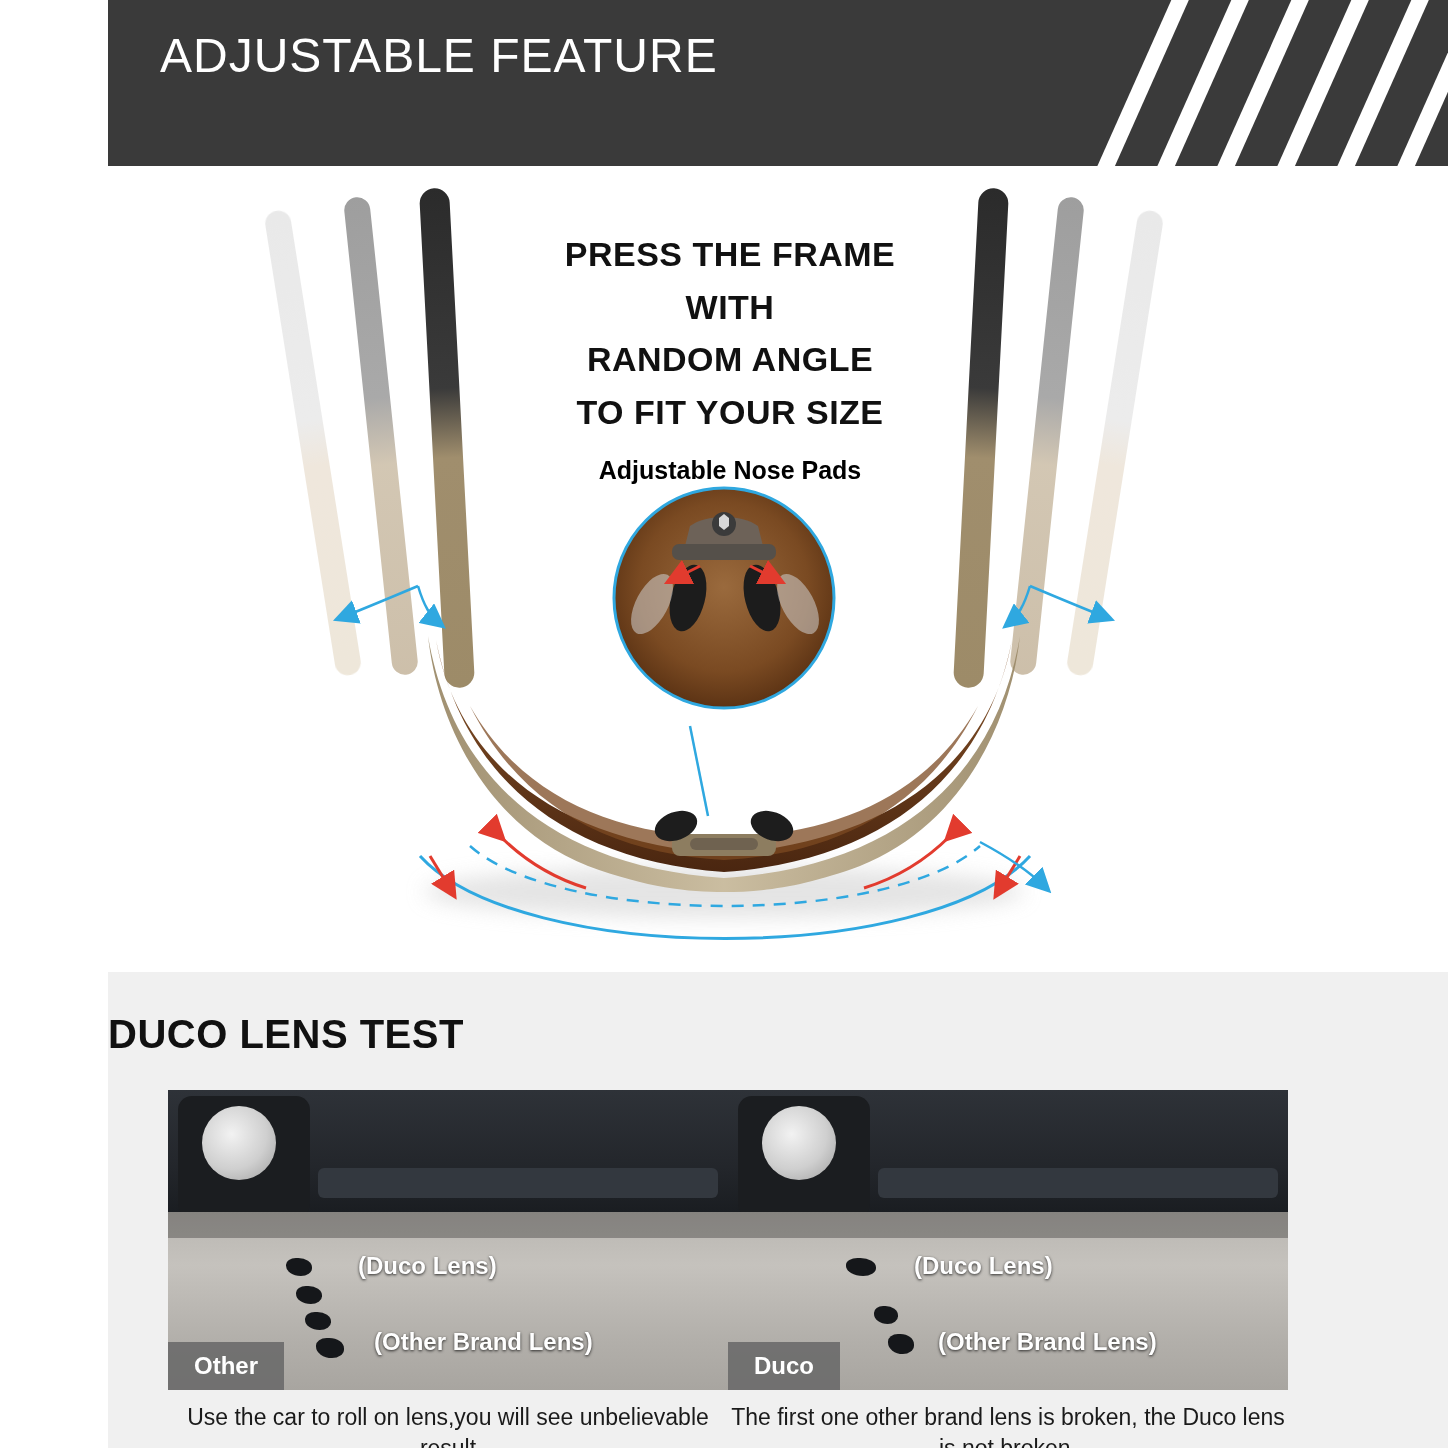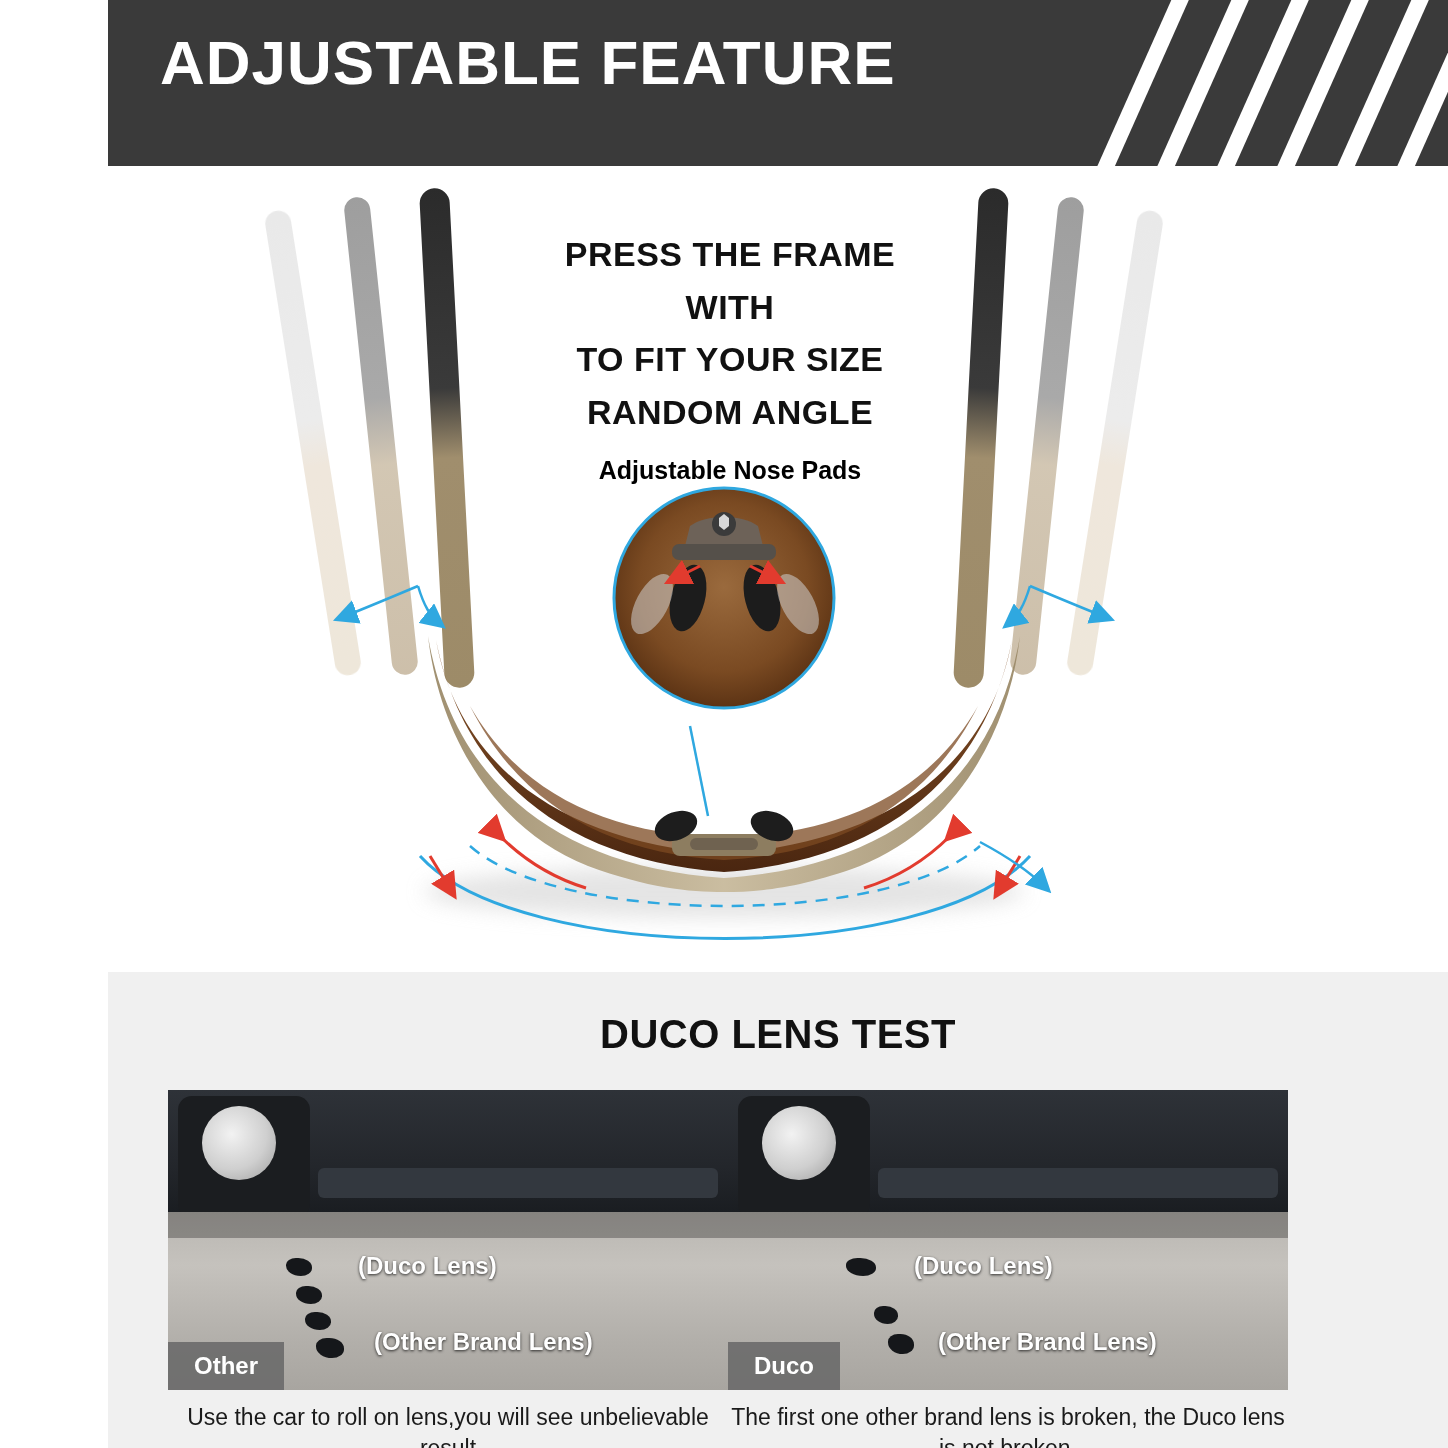--- a/index.html
+++ b/index.html
@@ -20,22 +20,22 @@
   .header-inner{
     position:absolute;left:108px;top:0;right:0;height:166px;
     background:#3a3a3a;
   }
   .header-left-gap{
     position:absolute;left:0;top:0;width:108px;height:166px;background:#ffffff;
   }
   .header-title{
     position:absolute;left:160px;top:32px;
     color:#ffffff;
-    font-size:62px;
-    font-weight:bold;
+    font-size:48px;
+    font-weight:normal;
     letter-spacing:1px;
     line-height:1;
     white-space:nowrap;
   }
   .stripes{
     position:absolute;right:0;top:0;width:390px;height:166px;overflow:hidden;
   }
   .stripe{
     position:absolute;top:-40px;width:16px;height:260px;background:#ffffff;
     transform:rotate(24deg);
@@ -118,21 +118,20 @@
 
   .svg-layer{position:absolute;left:0;top:0;width:1448px;height:806px;}
 
   
   .lenstest{
     position:absolute;left:108px;top:972px;width:1340px;height:476px;
     background:#f0f0f0;
   }
   .lenstest-title{
     position:absolute;left:0;top:40px;width:1340px;
-    text-align:center;
     font-size:40px;font-weight:bold;color:#111111;
     letter-spacing:0.5px;
   }
   .photo{
     position:absolute;top:118px;width:560px;height:300px;
     background:#6f6f6f;
     overflow:hidden;
     text-align:right;
   }
   .photo.left{left:60px;}
@@ -286,22 +285,22 @@
     <path d="M 470 680 C 560 760 890 760 980 680" stroke="#2fa8e0" stroke-width="2.5" fill="none" stroke-dasharray="12 9"></path>
     <path d="M 500 670 C 530 700 560 714 586 722" stroke="#e23b2e" stroke-width="3" fill="none" marker-start="url(#rh)"></path>
     <path d="M 950 670 C 920 700 890 714 864 722" stroke="#e23b2e" stroke-width="3" fill="none" marker-start="url(#rh)"></path>
     <path d="M 430 690 L 452 726" stroke="#e23b2e" stroke-width="3" marker-end="url(#rh)"></path>
     <path d="M 1020 690 L 998 726" stroke="#e23b2e" stroke-width="3" marker-end="url(#rh)"></path>
     <path d="M 980 676 C 1010 692 1030 706 1046 722" stroke="#2fa8e0" stroke-width="2.5" fill="none" marker-end="url(#bh2)"></path>
   </svg>
 
   <div class="hero-heading">
     <div>PRESS THE FRAME WITH</div>
+    <div>RANDOM ANGLE</div>
     <div>TO FIT YOUR SIZE</div>
-    <div>RANDOM ANGLE</div>
   </div>
 
   <div class="nose-label">Adjustable Nose Pads</div>
 </div>
 
 <div class="lenstest">
   <div class="lenstest-title">DUCO LENS TEST</div>
 
   <div class="photo left">
     <div class="bumper">

